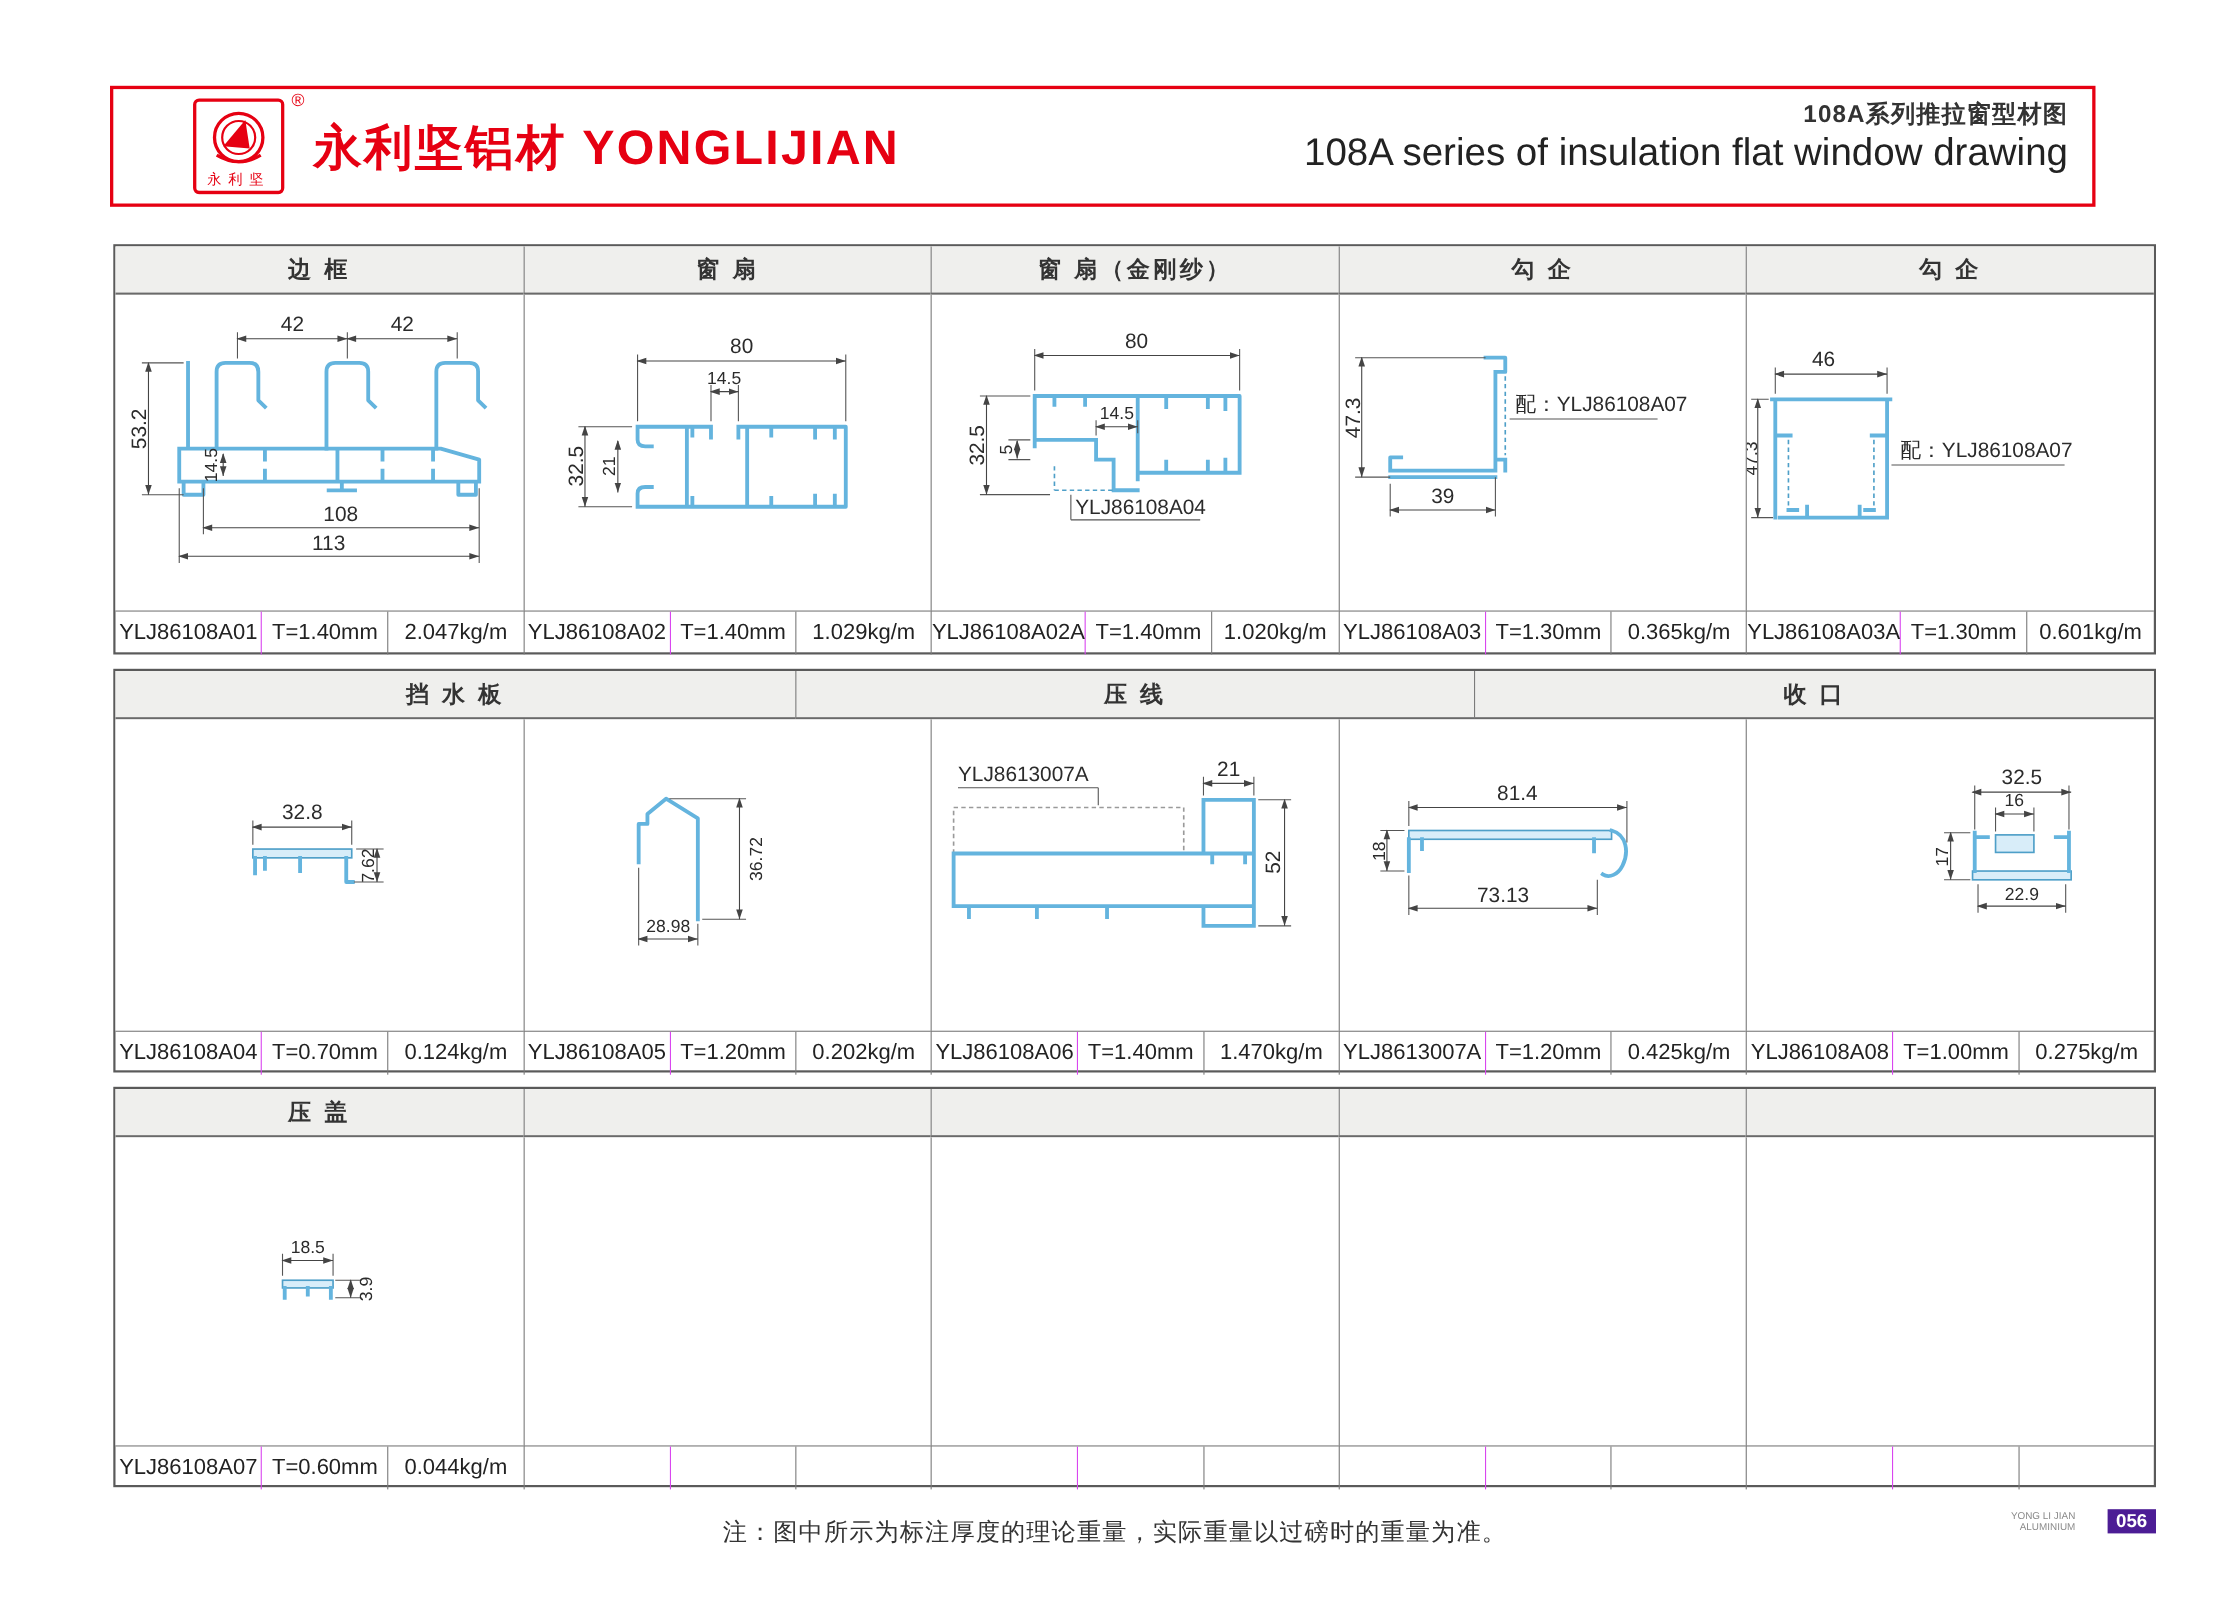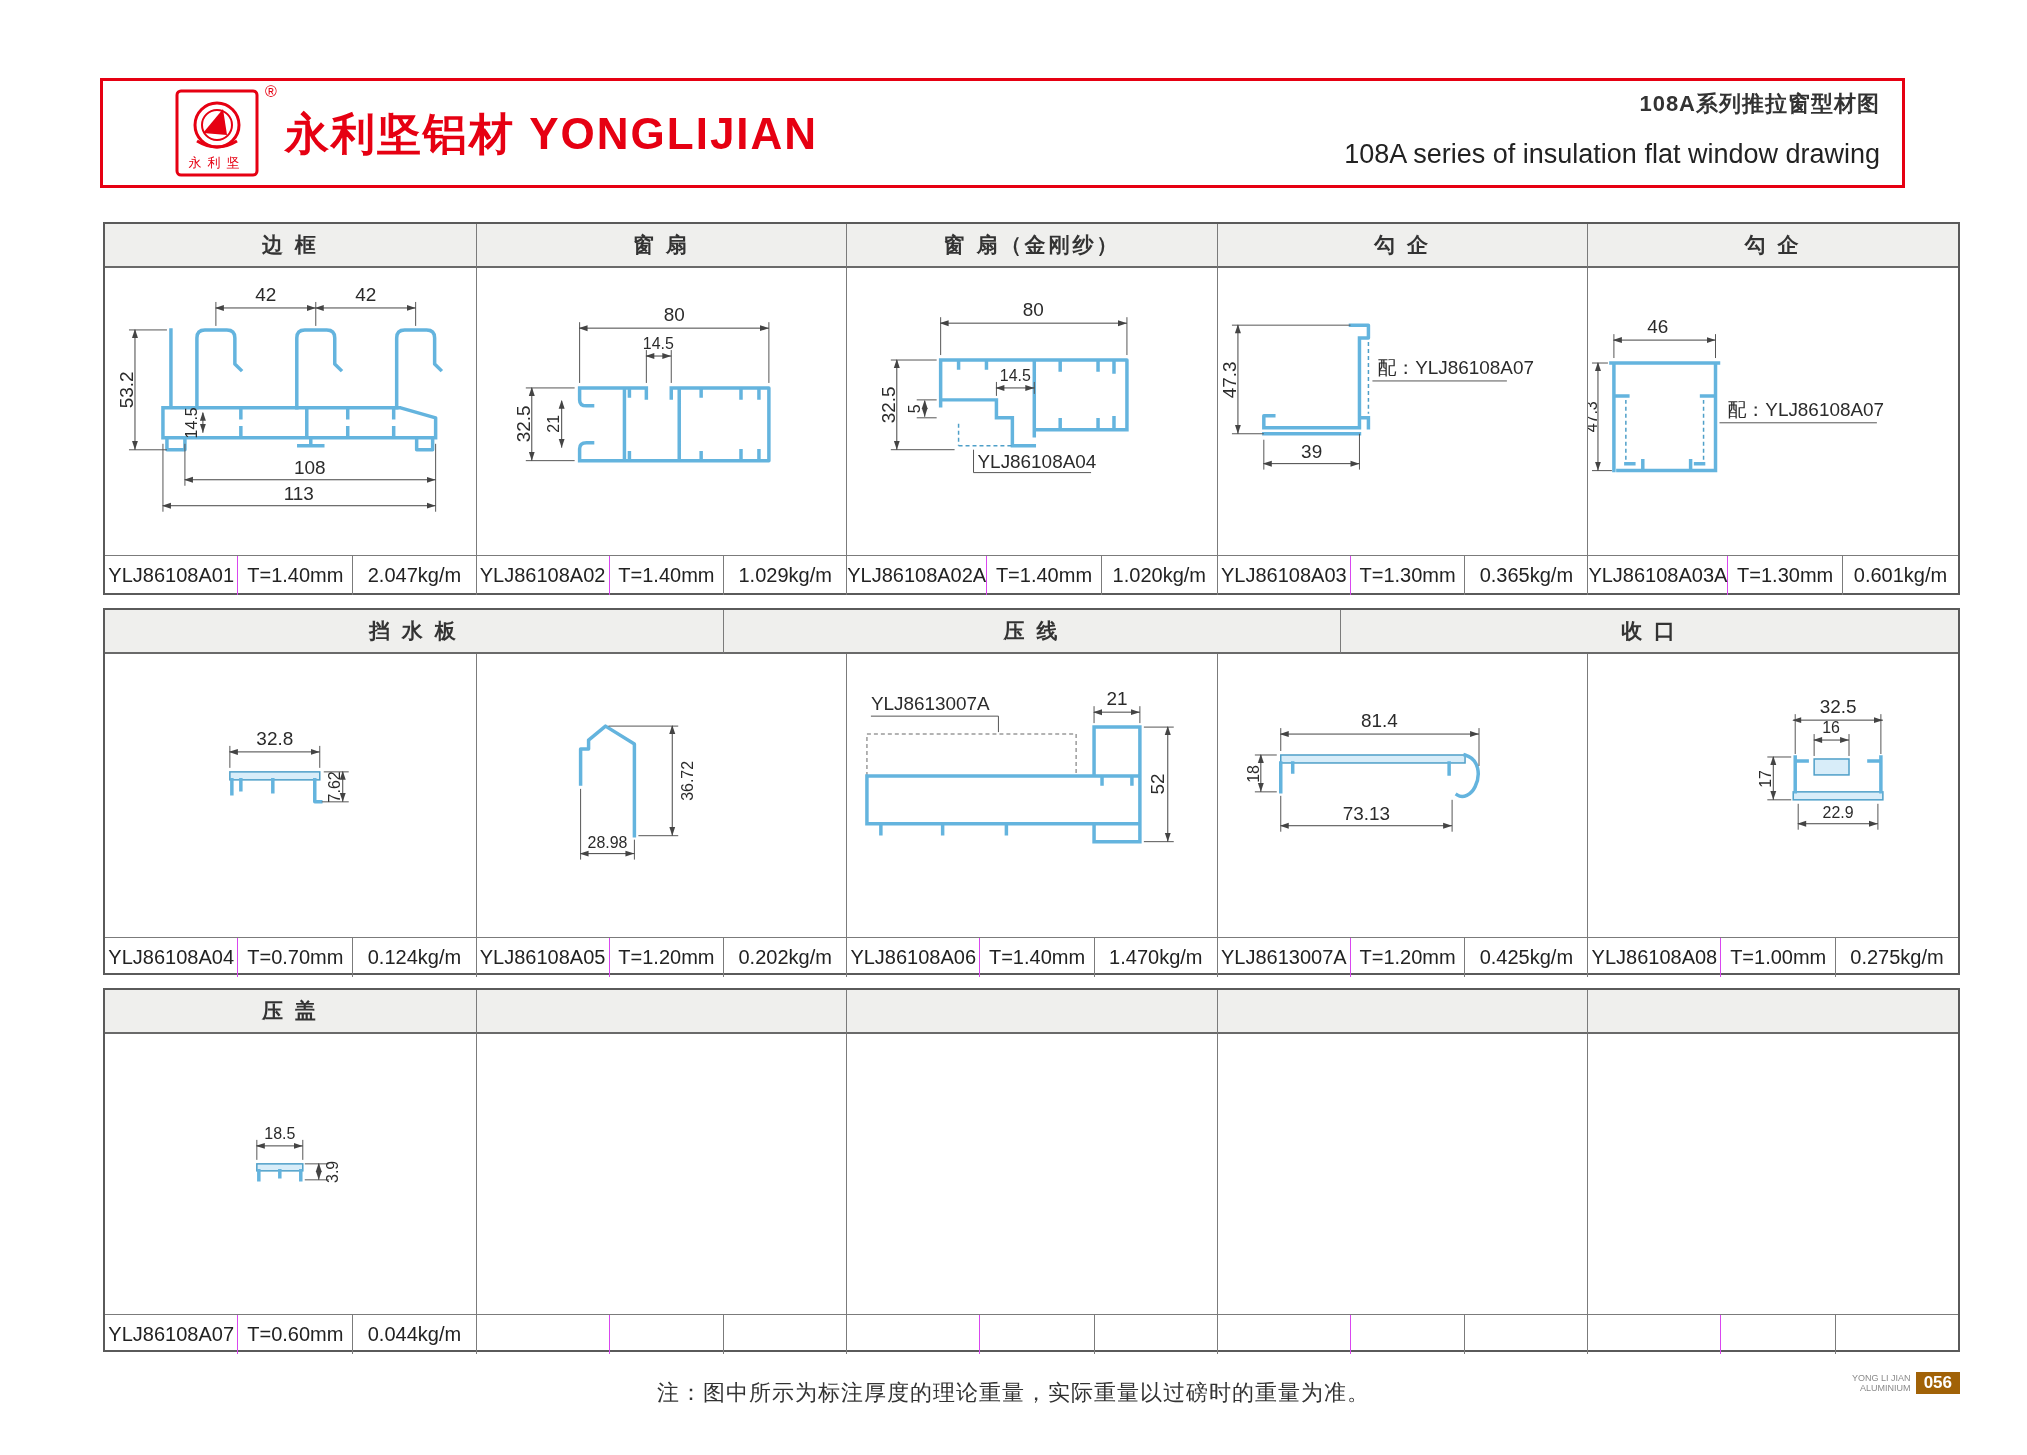--- a/index.html
+++ b/index.html
@@ -6,21 +6,21 @@
   body{font-family:"Liberation Sans", sans-serif; color:#333;}
   .page{position:relative;width:2027px;height:1455px;background:#fff;overflow:hidden;}
 
   
   .hdr{position:absolute;left:100px;top:78px;width:1799px;height:104px;border:3px solid #e60012;background:#fff;}
   .logo{position:absolute;left:72px;top:8px;width:84px;height:88px;}
   .regmark{position:absolute;left:162px;top:2px;color:#e60012;font-size:16px;}
   .brand{position:absolute;left:182px;top:24px;font-size:44px;font-weight:bold;color:#e60012;letter-spacing:2px;white-space:nowrap;}
   .titles{position:absolute;right:22px;top:8px;text-align:right;}
   .t-cn{font-size:22px;font-weight:bold;color:#333;letter-spacing:1px;}
-  .t-en{font-size:27px;color:#222;margin-top:20px;}
+  .t-en{font-size:35px;color:#222;margin-top:0;}
 
   
   .tbl{position:absolute;left:103px;width:1857px;border:2px solid #5a5a5a;box-sizing:border-box;display:flex;flex-direction:column;}
   .trow{display:flex;flex:0 0 auto;}
   .col{flex:1 1 20%;border-left:1px solid #7b7b7b;box-sizing:border-box;position:relative;}
   .col:first-child{border-left:none;}
   .h-cell{height:44px;background:#efefed;border-bottom:2px solid #6a6a6a;display:flex;align-items:center;justify-content:center;font-size:21px;font-weight:bold;color:#333;letter-spacing:3px;}
   .d-cell{background:#fff;}
   .i-row{border-top:1px solid #7b7b7b;height:40px;display:flex;font-size:20px;color:#222;}
   .i-code{flex:0 0 36%;display:flex;align-items:center;justify-content:center;border-right:1px solid #d946ef;box-sizing:border-box;}
@@ -36,21 +36,21 @@
   .d{stroke:#555;stroke-width:1;fill:none;}
   .dm{stroke:#444;stroke-width:1;fill:none;}
   text.t{font-family:"Liberation Sans",sans-serif;font-size:19px;fill:#2b2b2b;text-anchor:middle;}
   text.ts{font-size:16px;}
   text.lab{font-size:19px;text-anchor:start;}
 
   
   .note{position:absolute;left:0;top:1378px;width:2027px;text-align:center;font-size:22px;color:#333;letter-spacing:1px;}
   .badge{position:absolute;right:67px;top:1372px;display:flex;align-items:center;}
   .badge-txt{font-size:9px;color:#8a8a8a;text-align:right;line-height:10px;margin-right:5px;}
-  .badge-num{background:#a16207;color:#fff;font-size:17px;font-weight:bold;padding:1px 8px;}
+  .badge-num{background:#4c1d95;color:#fff;font-size:17px;font-weight:bold;padding:1px 8px;margin-left:24px;}
 </style>
 </head>
 <body>
 
 <div class="page">
 
   <svg width="0" height="0" style="position:absolute">
     <defs>
       <marker id="aE" markerWidth="10" markerHeight="8" refX="9" refY="4" orient="auto">
         <path d="M0,1 L9,4 L0,7 Z" fill="#444"></path>

